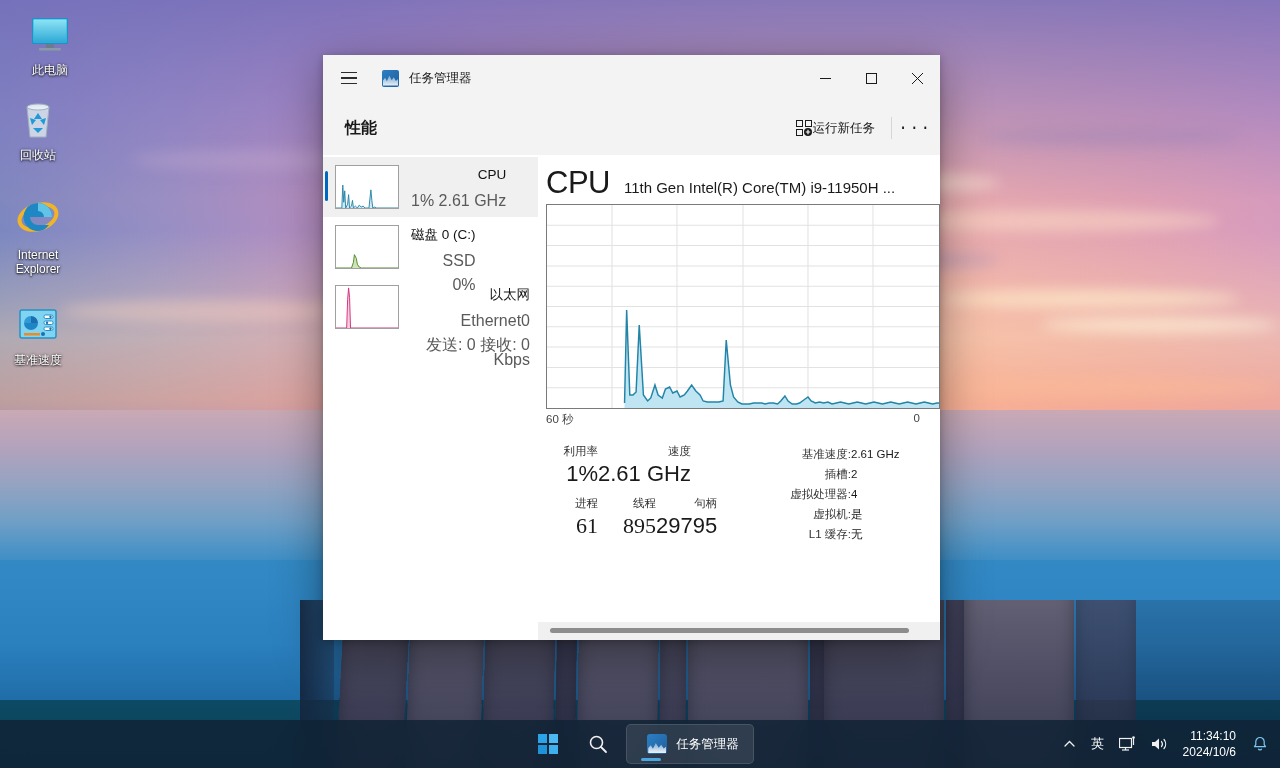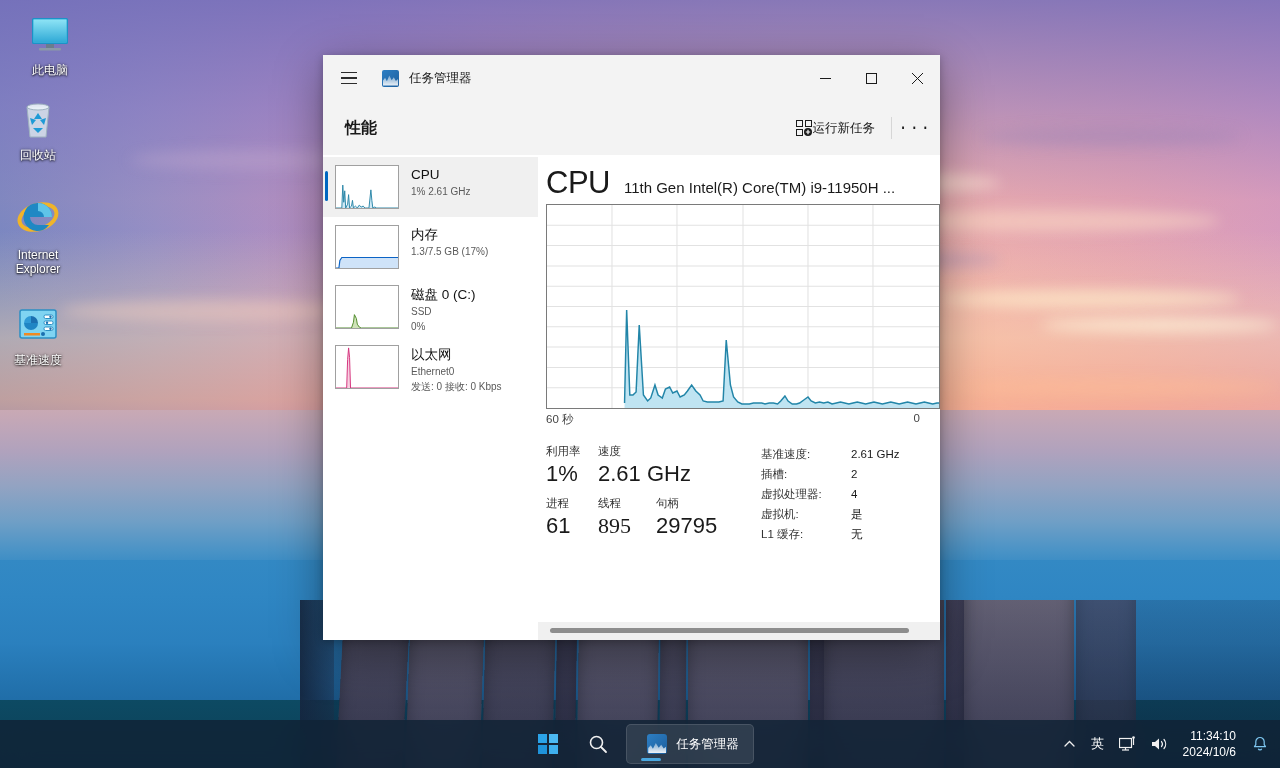--- a/index.html
+++ b/index.html
@@ -260,20 +260,21 @@
   .tb-divider { width:1px; height: 22px; background:#d6d6d6; margin: 0 6px; }
   .more-btn {
     width: 34px; height: 30px;
     display: flex; align-items: center; justify-content: center;
     border-radius: 4px; color:#1a1a1a; font-size: 16px; letter-spacing: 1.5px;
   }
 
   .tm-body {
     flex: 1; display: flex; min-height: 0;
     background: #86efac;
+    text-align: right;
   }
 
   
   .tm-sidebar {
     width: 215px;
     background: #fff;
     padding-top: 2px;
     flex: 0 0 auto;
   }
   .side-item {
@@ -294,21 +295,21 @@
     width: 64px; height: 44px;
     border: 1px solid #a0a0a0;
     background: #fff;
     flex: 0 0 auto;
     position: relative;
     overflow: hidden;
   }
   .thumb svg { display:block; width:100%; height:100%; }
   .side-text { min-width: 0; padding-top: 0px; }
   .side-name { font-size: 13.5px; color: #111; line-height: 19px; }
-  .side-sub { font-size: 10px; color: #5a5a5a; line-height: 15px; }
+  .side-sub { font-size: 16px; color: #5a5a5a; line-height: 15px; margin-top: 9px; }
 
   
   .tm-main {
     flex: 1;
     background: #fff;
     padding: 10px 0 0 8px;
     display: flex; flex-direction: column;
     min-width: 0;
     position: relative;
   }
@@ -521,32 +522,20 @@
             <svg viewBox="0 0 64 44" preserveAspectRatio="none">
               <polyline points="0,44 6,44 7,20 8,38 9,26 10,44 12,40 13,30 14,44 16,42 17,36 18,44 20,42 22,44 24,41 26,43 28,42 30,44 34,44 36,25 37,36 38,44 40,43 42,44 64,44" fill="#cfe9f5" stroke="#2b86a8" stroke-width="1"></polyline>
             </svg>
           </div>
           <div class="side-text">
             <div class="side-name">CPU</div>
             <div class="side-sub">1% 2.61 GHz</div>
           </div>
         </div>
 
-        <div class="side-item">
-          <div class="thumb">
-            <svg viewBox="0 0 64 44" preserveAspectRatio="none">
-              <polygon points="0,44 3,44 4,36 6,33 64,33 64,44" fill="#cfe3f8"></polygon>
-              <polyline points="0,44 3,44 4,36 6,33 64,33" fill="none" stroke="#0b63c5" stroke-width="1.2"></polyline>
-            </svg>
-          </div>
-          <div class="side-text">
-            <div class="side-name">内存</div>
-            <div class="side-sub">1.3/7.5 GB (17%)</div>
-          </div>
-        </div>
 
         <div class="side-item">
           <div class="thumb">
             <svg viewBox="0 0 64 44" preserveAspectRatio="none">
               <polygon points="0,44 16,44 18,38 19,30 21,34 22,40 24,43 26,44 64,44" fill="#cfe2b8"></polygon>
               <polyline points="0,44 16,44 18,38 19,30 21,34 22,40 24,43 26,44 64,44" fill="none" stroke="#4e8a2a" stroke-width="1"></polyline>
             </svg>
           </div>
           <div class="side-text">
             <div class="side-name">磁盘 0 (C:)</div>
@@ -612,21 +601,21 @@
               <div class="stat-col" style="width:52px;">
                 <div class="stat-lbl">利用率</div>
                 <div class="stat-val">1%</div>
               </div>
               <div class="stat-col">
                 <div class="stat-lbl">速度</div>
                 <div class="stat-val">2.61 GHz</div>
               </div>
             </div>
             <div class="stat-row" style="margin-top:6px;">
-              <div class="stat-col" style="width:52px;">
+              <div class="stat-col" style="width:52px;font-family:Liberation Serif, serif;">
                 <div class="stat-lbl">进程</div>
                 <div class="stat-val">61</div>
               </div>
               <div class="stat-col" style="width:58px;font-family:Liberation Serif, serif;">
                 <div class="stat-lbl">线程</div>
                 <div class="stat-val">895</div>
               </div>
               <div class="stat-col">
                 <div class="stat-lbl">句柄</div>
                 <div class="stat-val">29795</div>

